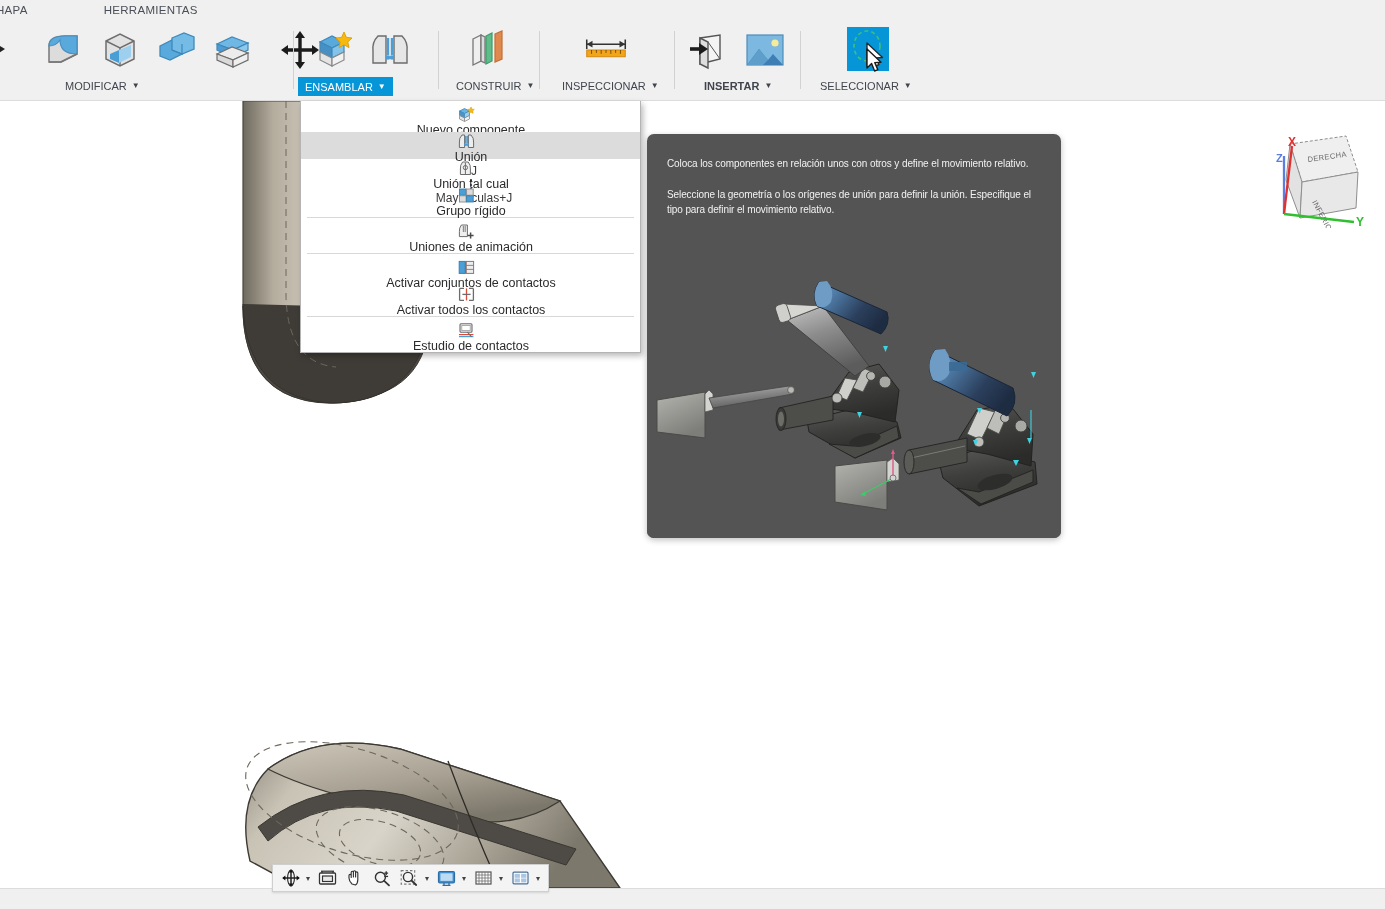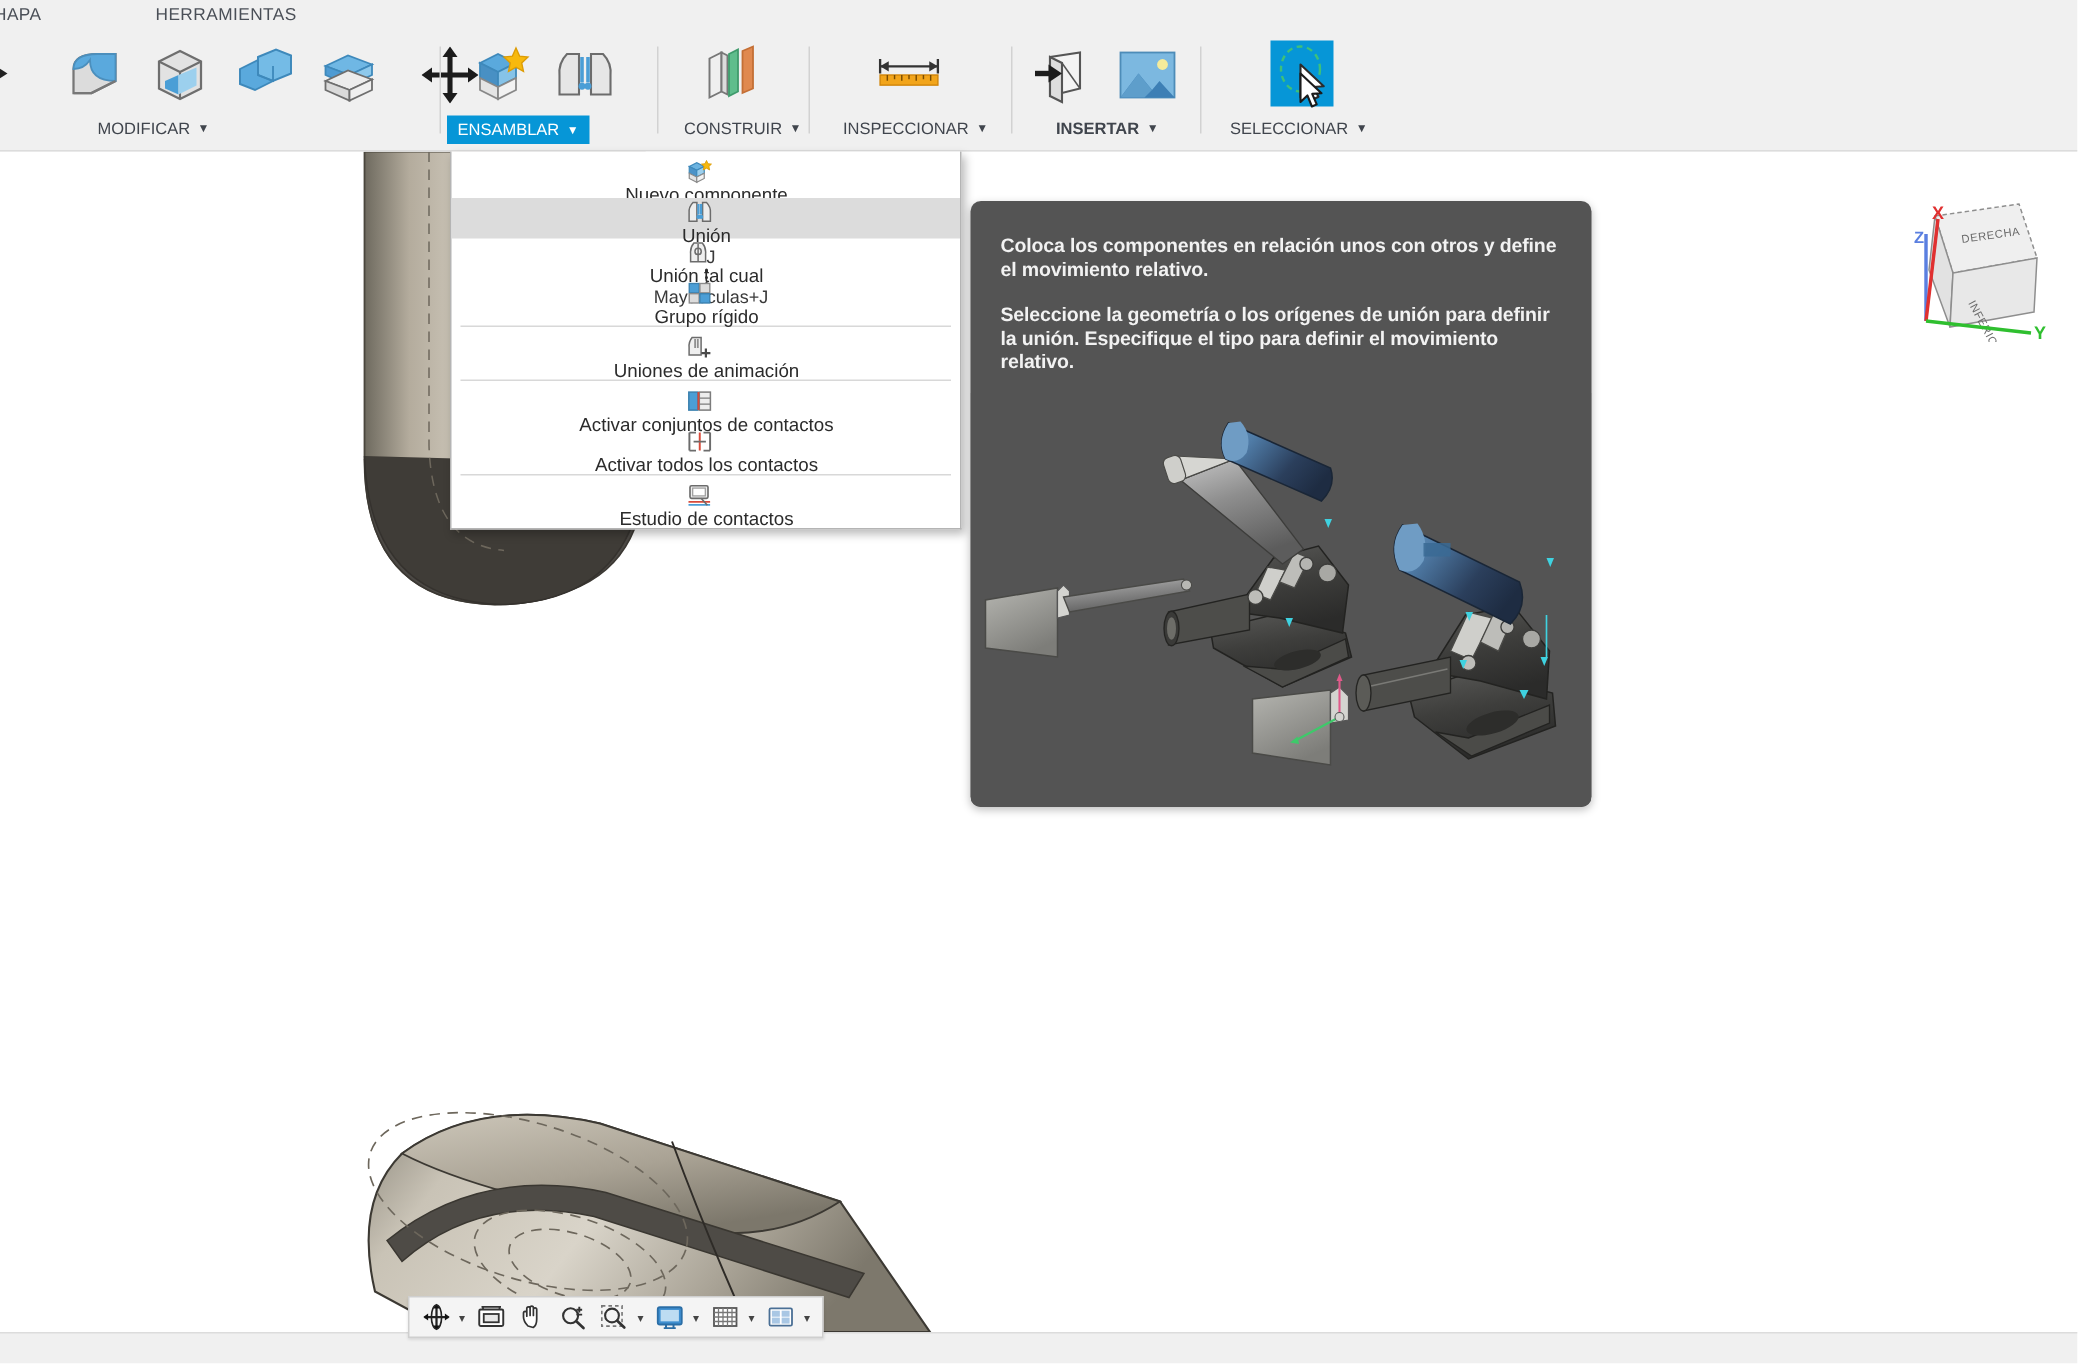--- a/index.html
+++ b/index.html
@@ -101,21 +101,21 @@
 
   
   #tooltip {
     position: absolute; left: 647px; top: 134px; width: 414px; height: 404px;
     background: #545454; border-radius: 7px;
     box-shadow: 0 2px 6px rgba(0,0,0,.25);
     z-index: 45;
     padding: 22px 20px 0 20px;
   }
   .tip-p {
-    color: #f2f2f2; font-size: 13px; font-weight: bold; line-height: 15.5px;
+    color: #f2f2f2; font-size: 10px; font-weight: normal; line-height: 15.5px;
     letter-spacing: -0.1px;
   }
   .tip-p + .tip-p { margin-top: 15px; }
   #tip-illustration {
     position: absolute; left: 0; top: 128px; width: 414px; height: 276px;
     overflow: hidden; border-radius: 0 0 7px 7px;
   }
 
   
   #navbar {

